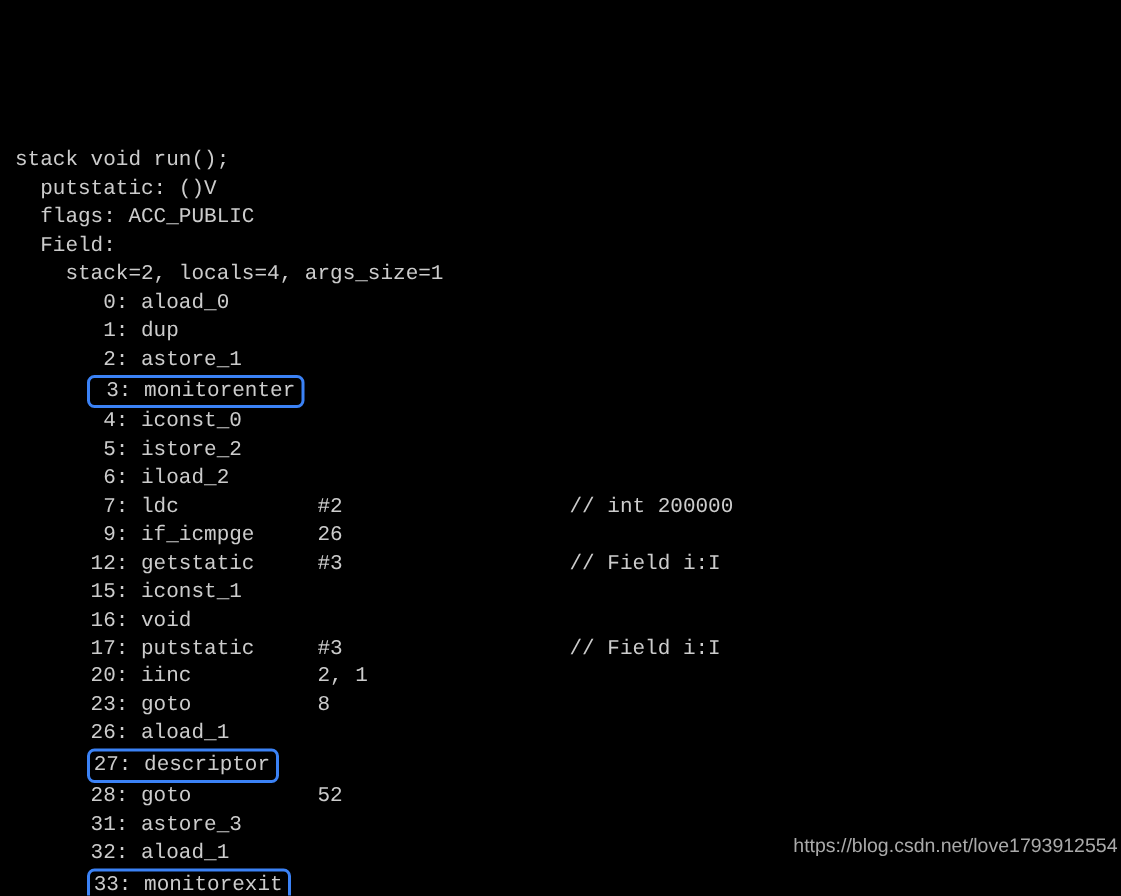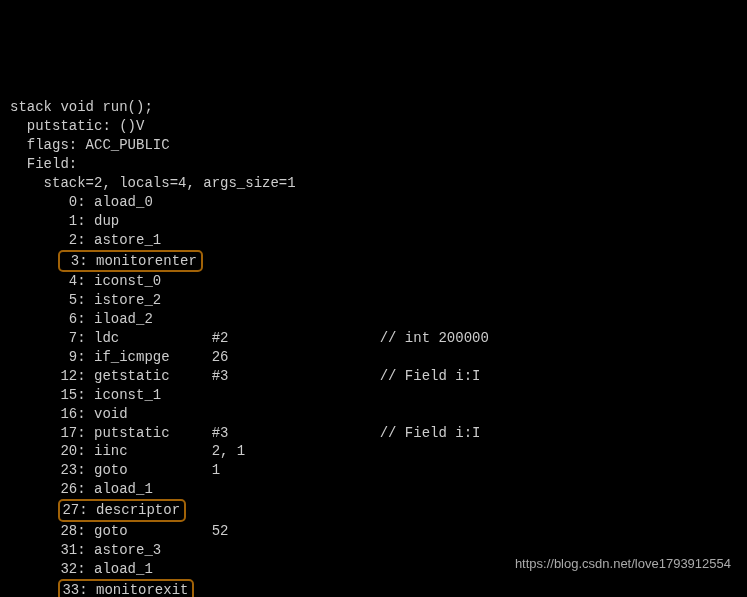--- a/index.html
+++ b/index.html
@@ -11,29 +11,29 @@
       line-height: 1.35;
       width: 747px;
       height: 597px;
       padding: 4px 0 0 10px;
       position: relative;
       overflow: hidden;
       white-space: pre;
     }
     .highlight {
       display: inline-block;
-      border: 2px solid #a16207;
+      border: 2px solid #3b82f6;
       border-radius: 5px;
       padding: 0 4px 0 2px;
       margin-left: -2px;
       text-align: center;
     }
     .watermark {
       position: absolute;
-      right: 16px;
+      right: 2px;
       bottom: 24px;
       color: #aaa;
       font-family: Arial, sans-serif;
       font-size: 13px;
       white-space: nowrap;
     }
   </style>
 </head>
 <body>
 
@@ -52,21 +52,21 @@
 <span>       4: iconst_0</span>
 <span>       5: istore_2</span>
 <span>       6: iload_2</span>
 <span>       7: ldc           #2                  // int 200000</span>
 <span>       9: if_icmpge     26</span>
 <span>      12: getstatic     #3                  // Field i:I</span>
 <span>      15: iconst_1</span>
 <span>      16: void</span>
 <span>      17: putstatic     #3                  // Field i:I</span>
 <span>      20: iinc          2, 1</span>
-<span>      23: goto          1</span>
+<span>      23: goto          8</span>
 <span>      26: aload_1</span>
 <span>      </span><span class="highlight">27: descriptor</span>
 <span>      28: goto          52</span>
 <span>      31: astore_3</span>
 <span>      32: aload_1</span>
 <span>      </span><span class="highlight">33: monitorexit</span>
 
 
 
 

